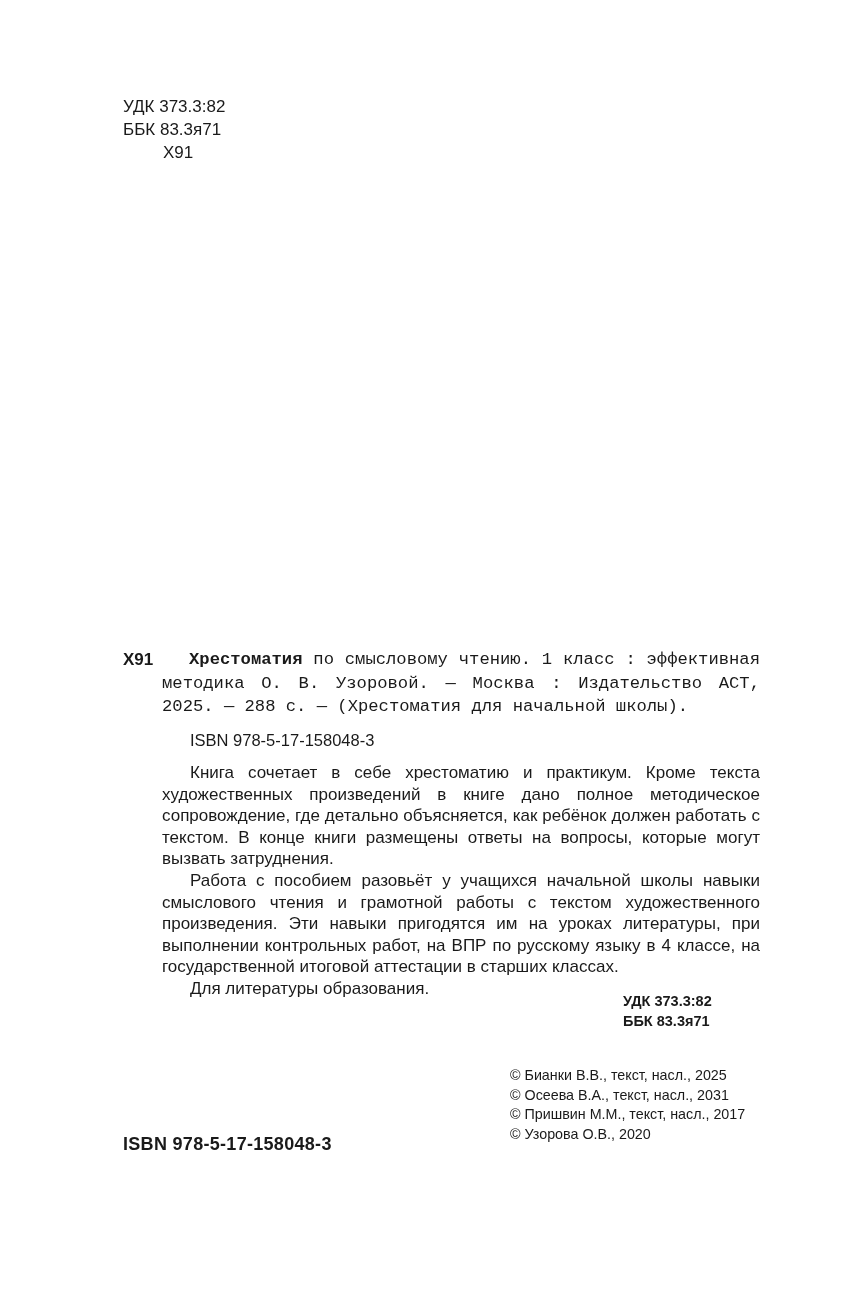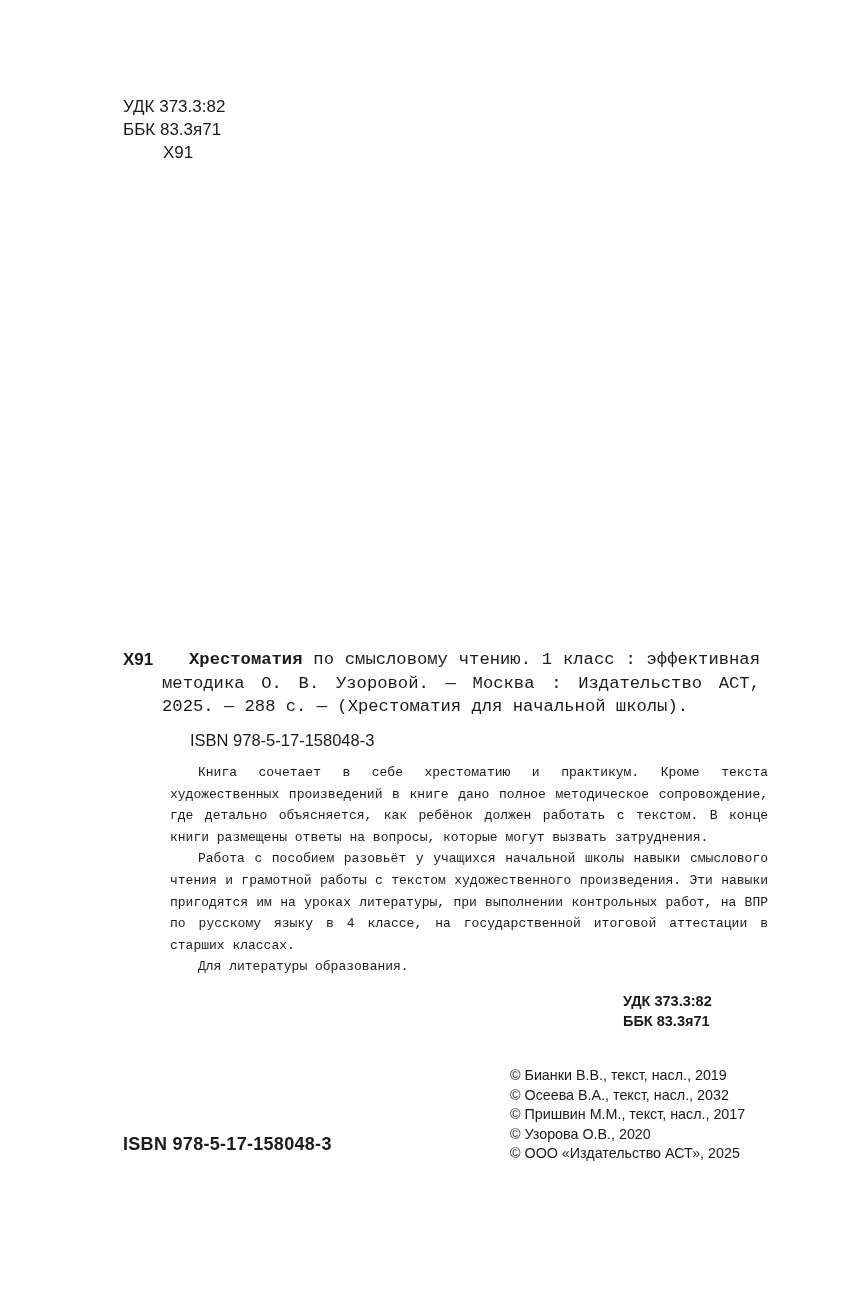--- a/index.html
+++ b/index.html
@@ -12,23 +12,22 @@
     .top-codes .x91 { padding-left: 40px; }
     .entry-code { left: 123px; top: 650px; font-size: 17px; font-weight: bold; }
     .entry {
       left: 162px; top: 648px; width: 598px; font-size: 17.2px; line-height: 23.5px;
       text-align: justify; text-align-last: left; font-family: Liberation Mono, monospace;
     }
     .entry .title-first { padding-left: 27px; }
     .entry b { font-weight: bold; }
     .isbn-small { left: 190px; top: 731px; font-size: 16.5px; }
     .annot {
-      left: 170px; top: 762px; width: 598px; font-size: 13px; line-height: 21.6px;
+      left: 162px; top: 762px; width: 598px; font-size: 17px; line-height: 21.6px;
       text-align: justify;
-      font-family: Liberation Mono, monospace;
     }
     .annot p { margin: 0; text-indent: 28px; }
     .annot p.last-justify { text-align-last: left; }
     .udk-right { left: 623px; top: 991px; font-size: 14.5px; font-weight: bold; line-height: 20px; }
     .copyrights { left: 510px; top: 1066px; font-size: 14.3px; line-height: 19.6px; }
     .isbn-big { left: 123px; top: 1134px; font-size: 18px; font-weight: bold; letter-spacing: 0.3px; }
   </style>
 </head>
 <body>
 
@@ -51,20 +50,19 @@
   <p>Работа с пособием разовьёт у учащихся начальной школы навыки смыслового чтения и грамотной работы с текстом художественного произведения. Эти навыки пригодятся им на уроках литературы, при выполнении  контрольных работ, на ВПР по русскому языку в 4 классе, на государственной итоговой аттестации в старших классах.</p>
   <p class="last-justify">Для литературы образования.</p>
 </div>
 
 <div class="abs udk-right">
   <div>УДК 373.3:82</div>
   <div>ББК 83.3я71</div>
 </div>
 
 <div class="abs copyrights">
-  <div>© Бианки В.В., текст, насл., 2019</div>
-  <div>© Осеева В.А., текст, насл., 2032</div>
+  <div>© Бианки В.В., текст, насл., 2025</div>
+  <div>© Осеева В.А., текст, насл., 2031</div>
   <div>© Пришвин М.М., текст, насл., 2017</div>
   <div>© Узорова О.В., 2020</div>
-  <div>© ООО «Издательство АСТ», 2025</div>
 </div>
 
 <div class="abs isbn-big">ISBN 978-5-17-158048-3</div>
 
 </body></html>

